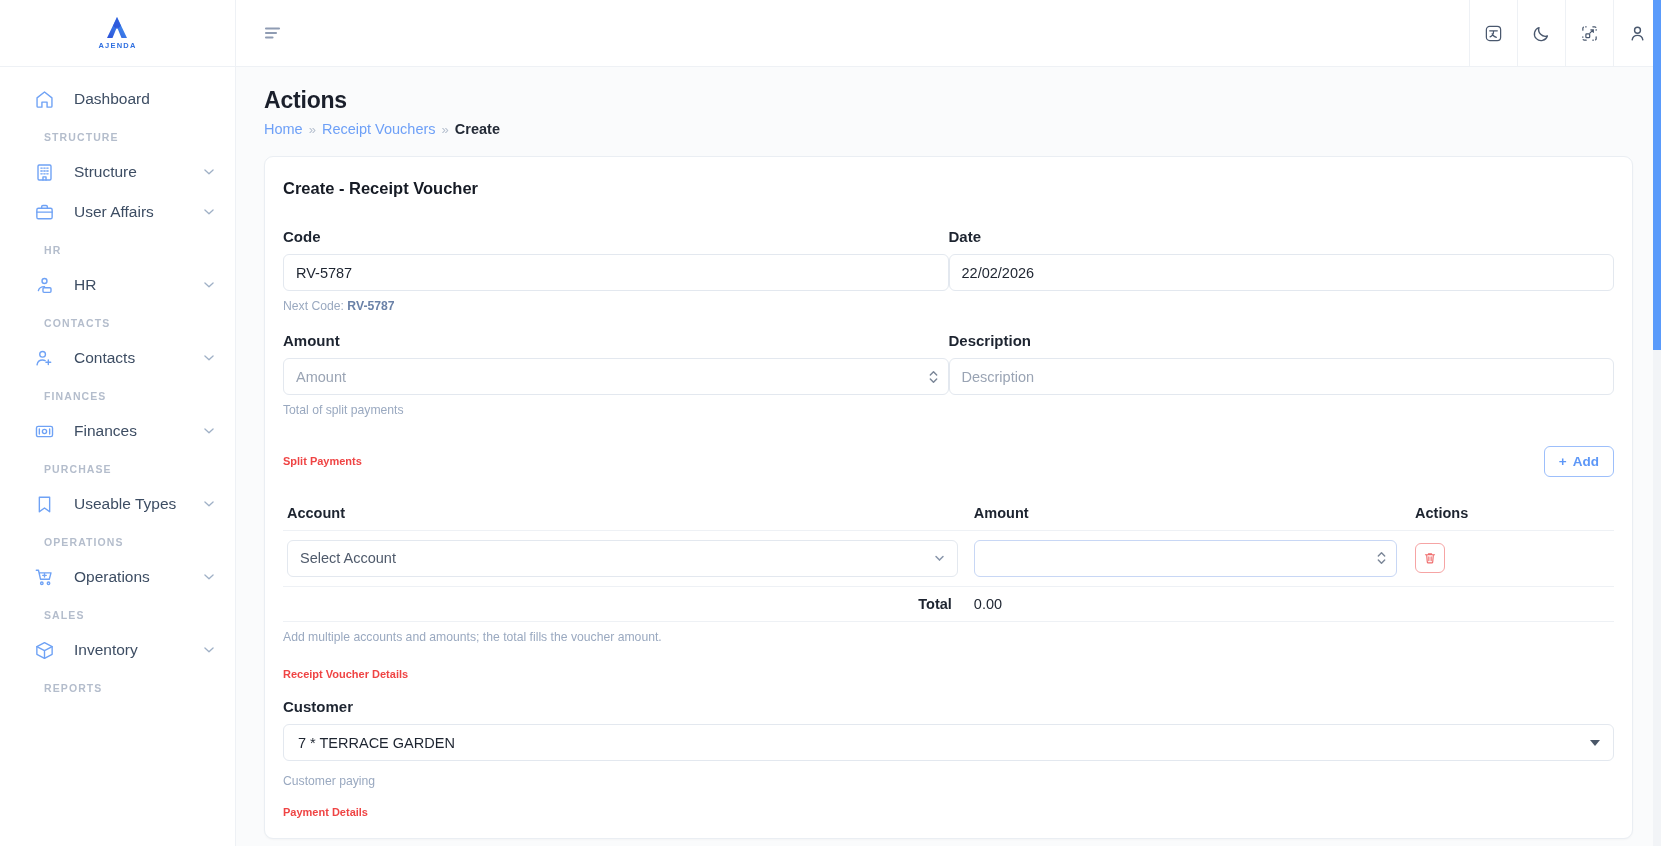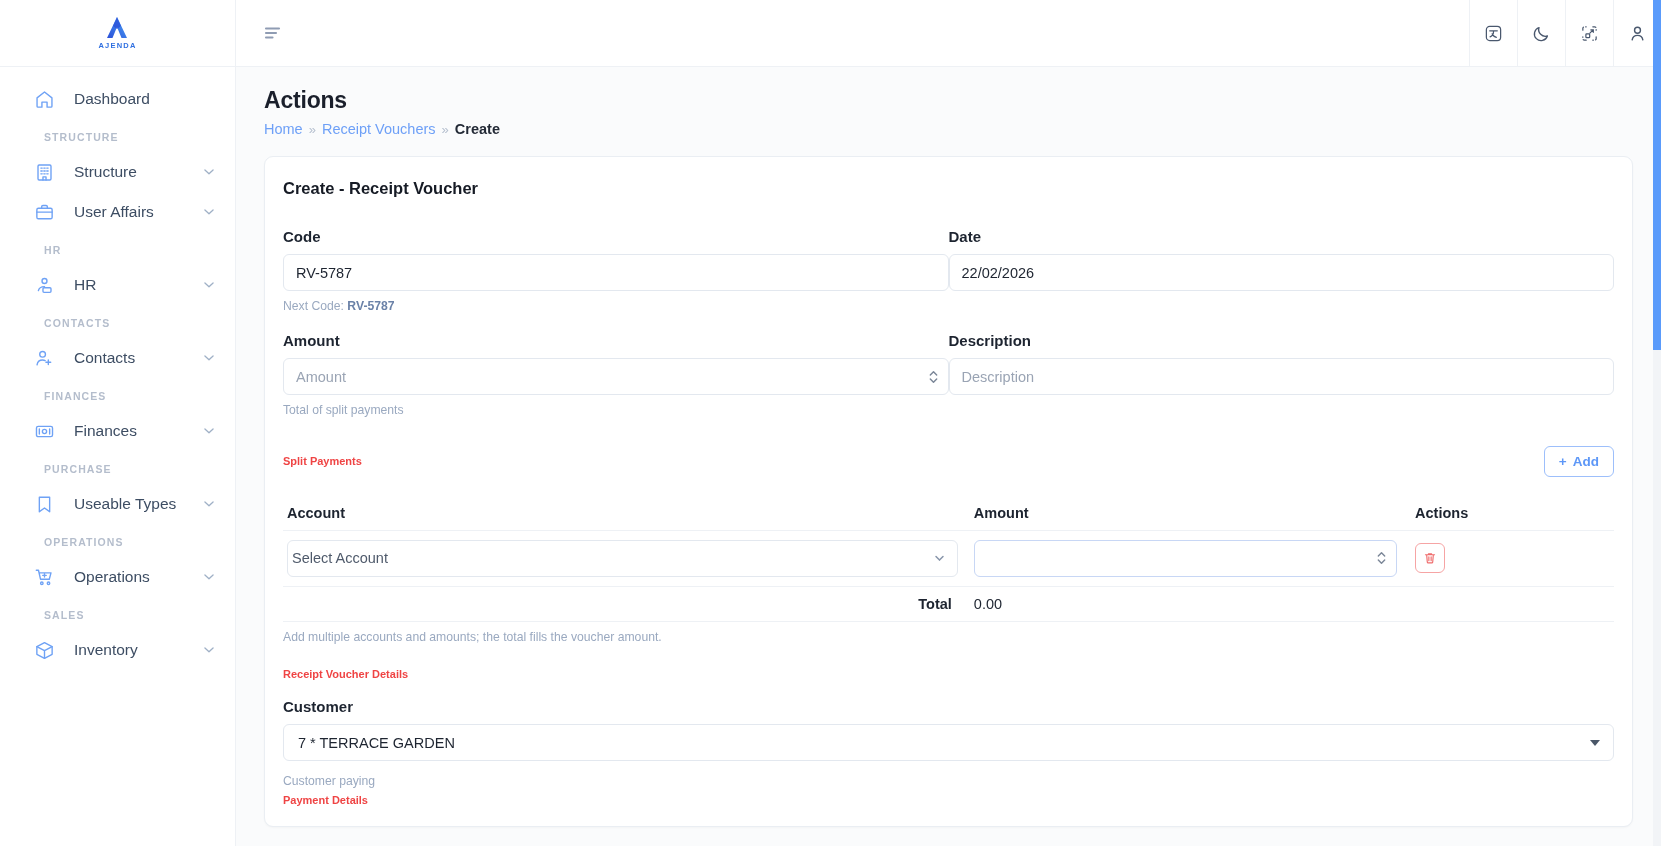--- a/index.html
+++ b/index.html
@@ -112,21 +112,21 @@
   .sp-table th.c-account { width: 51%; }
   .sp-table th.c-amount { width: 33%; padding-left: 12px; }
   .sp-table th.c-actions { width: 16%; padding-left: 14px; }
   .sp-table td { padding: 9px 4px; border-bottom: 1px solid #eef1f5; vertical-align: middle; }
   .sp-table td.c-amount { padding-left: 12px; }
   .sp-table td.c-actions { padding-left: 14px; }
 
   .select-box {
     position: relative; width: 100%; height: 37px;
     border: 1px solid #e3e8ef; border-radius: 6px; background: #fff;
-    display: flex; align-items: center; padding: 0 30px 0 4px;
+    display: flex; align-items: center; padding: 0 30px 0 12px;
     font-size: 14.5px; color: #4f5a6b; cursor: pointer;
   }
   .select-chev { position: absolute; right: 11px; top: 50%; transform: translateY(-50%); color: #8996ab; width: 13px; height: 13px; }
 
   .input-highlight { border-color: #c8d7f5; }
 
   .total-label { text-align: right; font-size: 14.5px; font-weight: 600; color: #1d2430; padding-right: 10px !important; }
   .total-value { font-size: 14.5px; color: #1e2531; }
 
   .btn-del {
@@ -285,20 +285,21 @@
             <svg width="21" height="21" viewBox="0 0 22 22" fill="none" stroke="currentColor" stroke-width="1.45" stroke-linejoin="round" stroke-linecap="round">
               <path d="M11 2.8 19 7v8L11 19.2 3 15V7z"></path>
               <path d="M3 7l8 4.2L19 7M11 11.2v8"></path>
             </svg>
           </span>
           <span class="nav-label">Inventory</span>
           <span class="nav-chev"><svg width="16" height="16" viewBox="0 0 22 22" fill="none" stroke="currentColor" stroke-width="1.8" stroke-linecap="round" stroke-linejoin="round">
               <path d="M5.4 8.2 11 13.4l5.6-5.2"></path>
             </svg></span>
         </div>
+        <div class="nav-group-label">REPORTS</div>
       </nav>
   </aside>
 
   <div class="main">
 
     <header class="topbar">
       <div class="hamburger">
         <svg width="22" height="22" viewBox="0 0 22 22" fill="none" stroke="currentColor" stroke-width="2.1" stroke-linecap="round">
           <line x1="4" y1="6.5" x2="17" y2="6.5"></line>
           <line x1="4" y1="11" x2="14" y2="11"></line>
@@ -435,21 +436,21 @@
 
         <div class="section-title" style="margin-top:22px;">Receipt Voucher Details</div>
 
         <div class="field-label" style="margin-top:18px;">Customer</div>
         <div class="customer-select">
           <span>7 * TERRACE GARDEN</span>
           <span class="caret-down"></span>
         </div>
         <div class="hint" style="margin-top:12px;">Customer paying</div>
 
-        <div class="section-title" style="margin-top:3px;">Payment Details</div>
+        <div class="section-title" style="margin-top:15px;">Payment Details</div>
 
       </section>
     </div>
 
     <div class="page-scroll-track">
       <div class="page-scroll-thumb"></div>
     </div>
   </div>
 </div>
 

